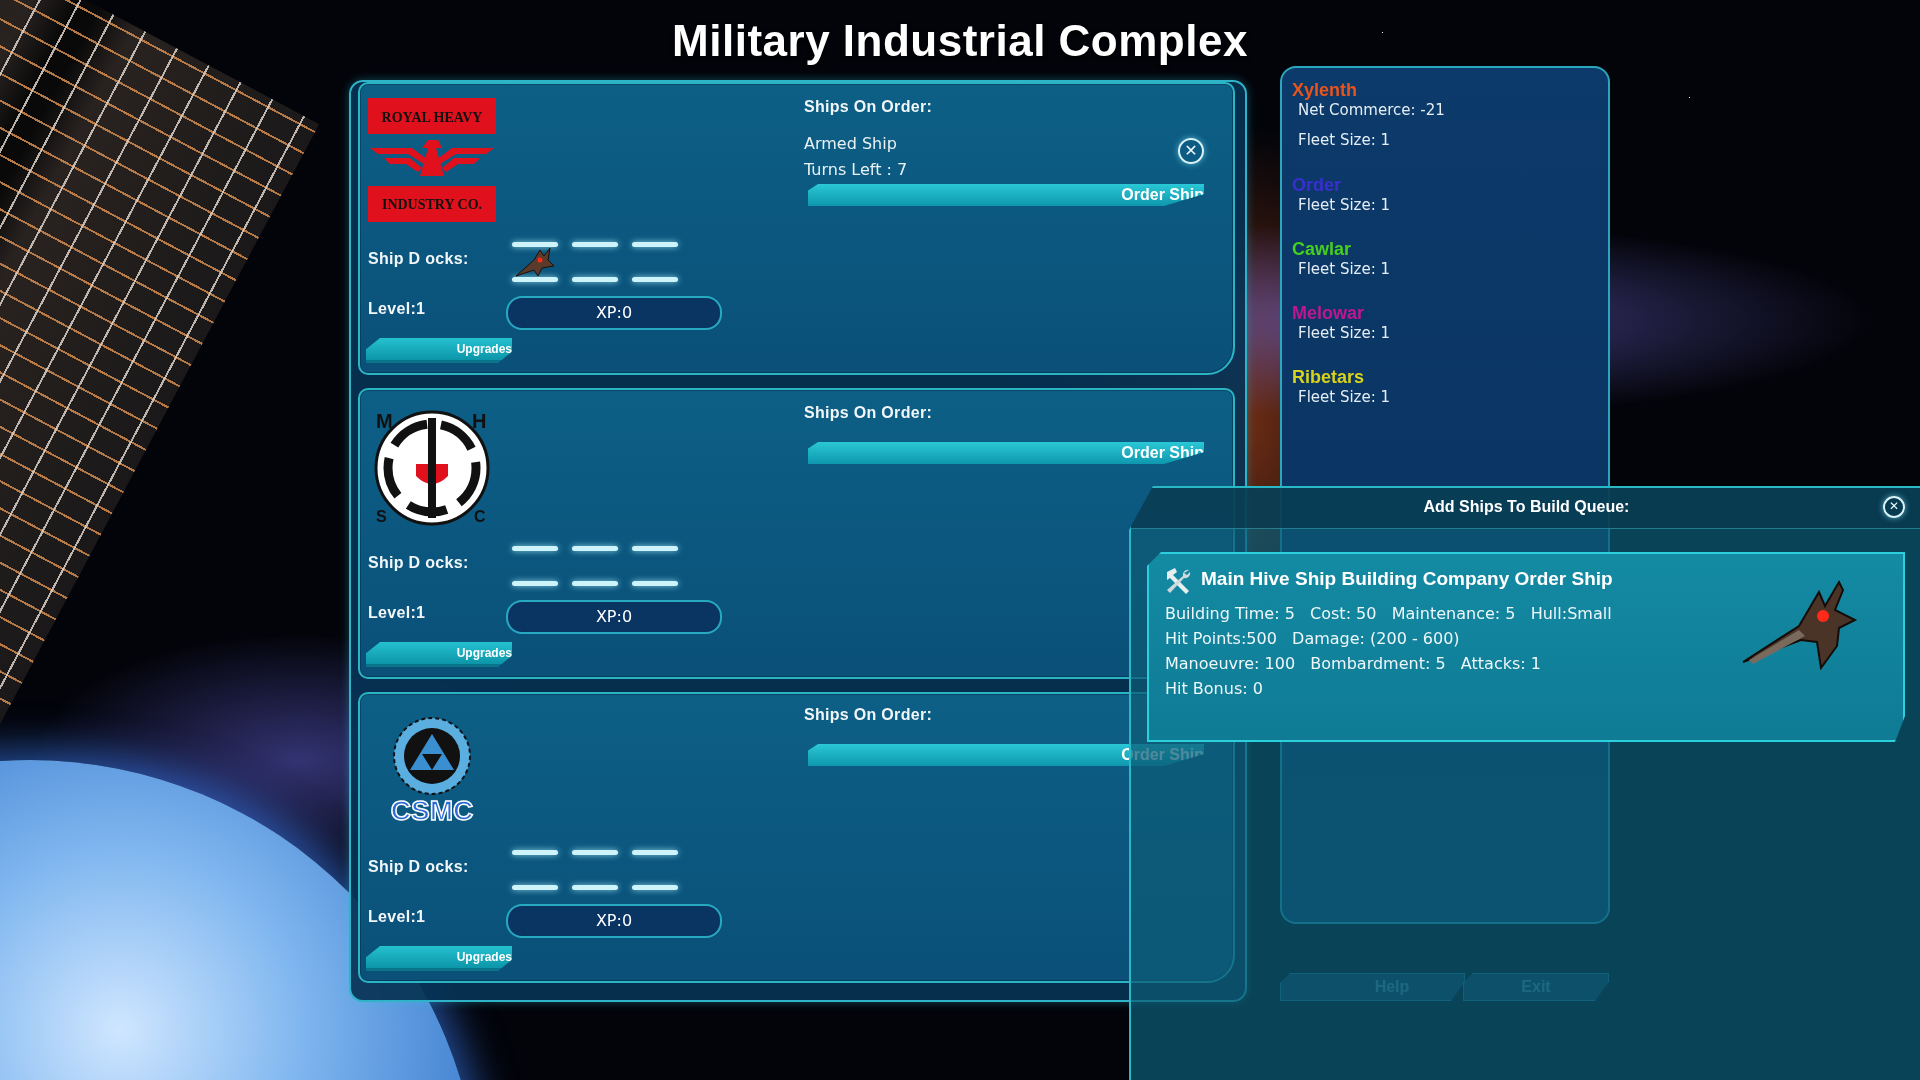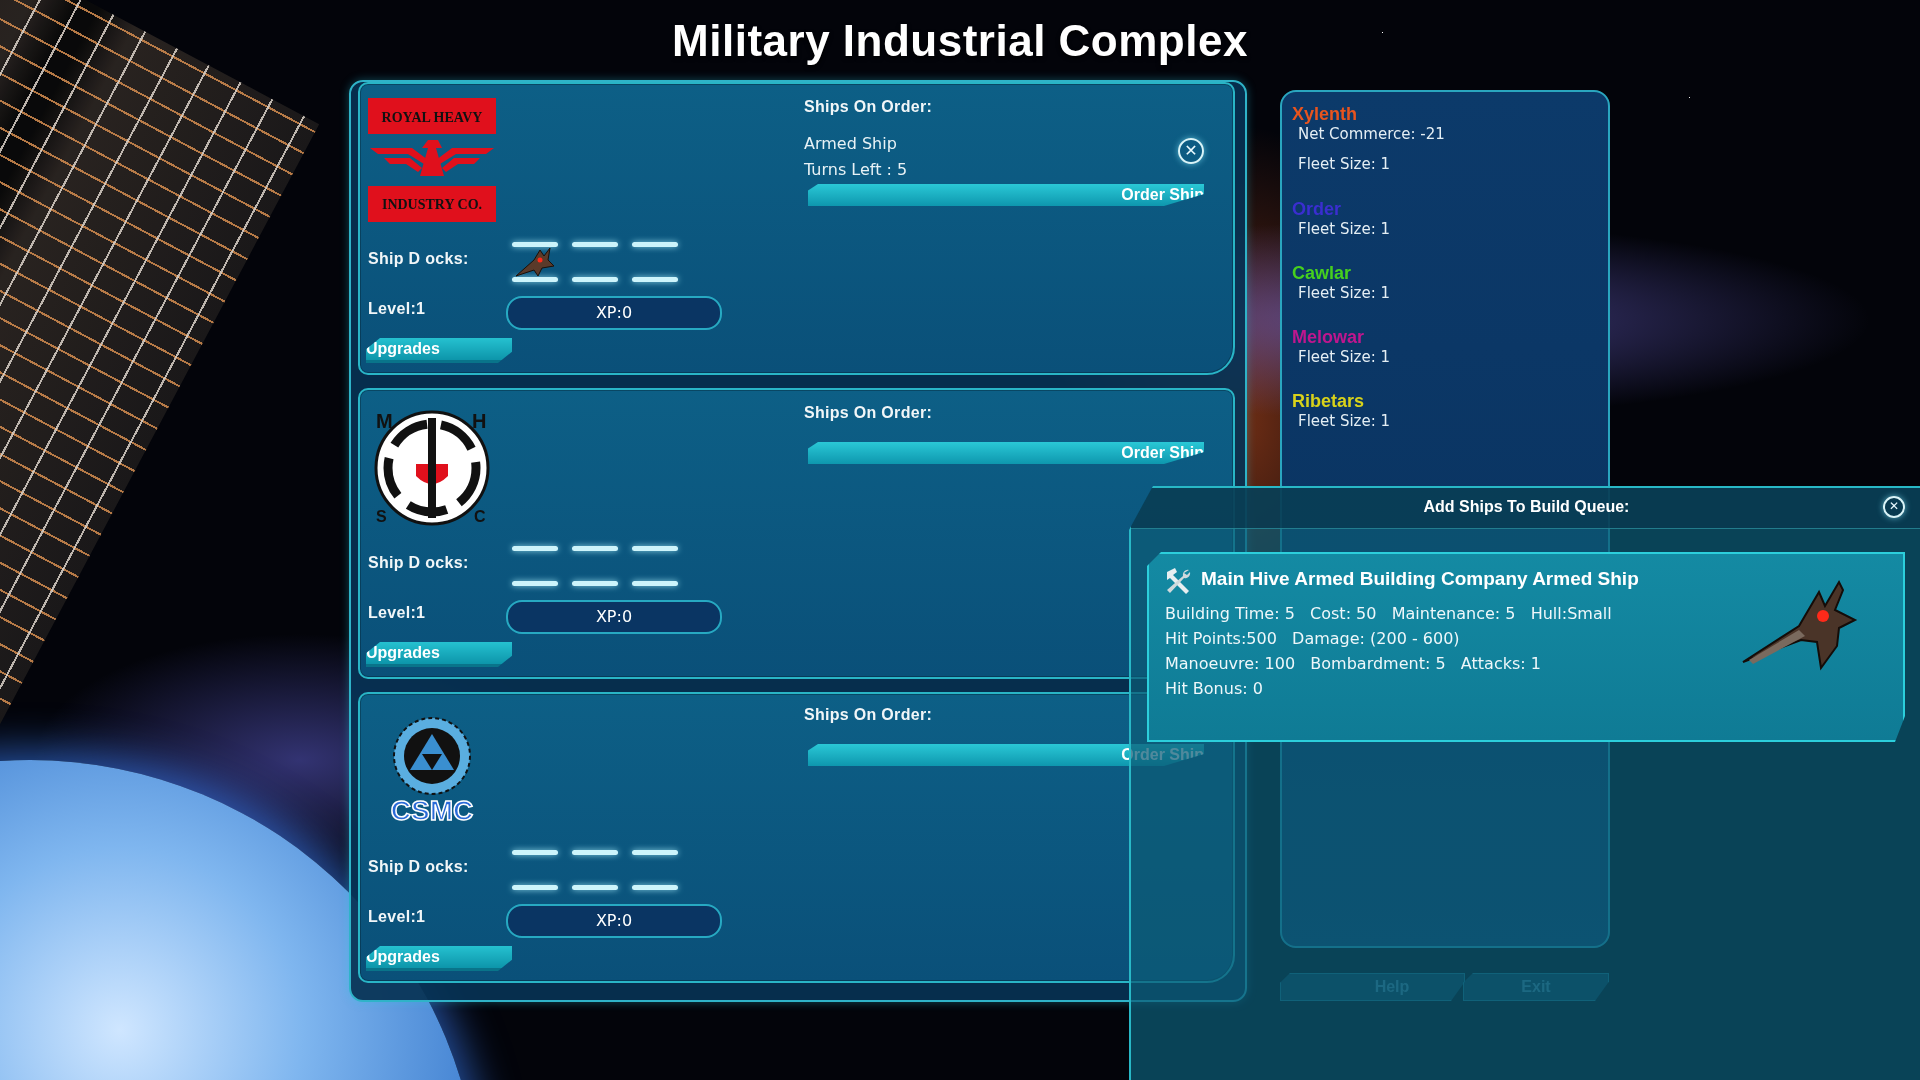--- a/index.html
+++ b/index.html
@@ -83,39 +83,39 @@
     position:absolute; width:212px; height:30px; border-radius:16px;
     border:2px solid #27a9c2; background:#0a3563;
     text-align:center; line-height:30px; font-size:16px; color:#fff;
   }
   .btn-slant {
     position:absolute; height:22px;
     background:linear-gradient(180deg, #25c1d0 0%, #0d95aa 100%);
     border-bottom:3px solid #09748a;
     clip-path:polygon(14px 0, 100% 0, 100% 55%, calc(100% - 14px) 100%, 0 100%, 0 45%);
     color:#fff; font-family:"Liberation Sans", sans-serif; font-weight:bold;
-    font-size:16px; text-align:left; line-height:22px; cursor:pointer;
+    font-size:12px; text-align:right; line-height:22px; cursor:pointer;
   }
   .btn-order {
     position:absolute; height:22px;
     background:linear-gradient(180deg, #2ac8d6 0%, #0e97ae 100%);
     clip-path:polygon(10px 0, 100% 0, 100% 45%, calc(100% - 40px) 100%, 0 100%, 0 30%);
     color:#fff; font-family:"Liberation Sans", sans-serif; font-weight:bold;
     font-size:16px; text-align:right; line-height:22px; cursor:pointer;
   }
   .close-circle {
     position:absolute; width:22px; height:22px; border-radius:50%;
     border:2px solid #d9f4f8; color:#eafaff; font-size:16px; line-height:21px;
     text-align:center; font-weight:bold; box-shadow:0 0 6px rgba(120,220,240,0.7);
     cursor:pointer;
   }
 
   
   .faction-panel {
-    position:absolute; left:1280px; top:90px; width:326px; height:854px;
+    position:absolute; left:1280px; top:66px; width:326px; height:854px;
     border:2px solid #2aa6bf; border-radius:16px;
     background:linear-gradient(180deg, #0c3a6a 0%, #0a3462 60%, #0b3d68 100%);
   }
   .faction { position:absolute; left:10px; }
   .faction-name {
     font-family:"Liberation Sans", sans-serif; font-weight:bold; font-size:18px; line-height:20px;
   }
   .faction-line { font-size:15px; color:#e4eef4; margin-left:6px; line-height:20px; }
   .btn-dim {
     position:absolute; height:26px;
@@ -174,21 +174,21 @@
       <path d="M126 50 L84 50 L68 62 L72 66 L88 56 L118 56 Z"></path>
       <path d="M16 60 L42 60 L54 70 L50 74 L38 66 L22 66 Z"></path>
       <path d="M112 60 L86 60 L74 70 L78 74 L90 66 L106 66 Z"></path>
     </g>
     <rect x="0" y="88" width="128" height="36" fill="#e0101c"></rect>
     <text x="64" y="111" text-anchor="middle" font-family="Liberation Serif, serif" font-size="14" font-weight="bold" fill="#111">INDUSTRY CO.</text>
   </svg>
 
   <div class="label-bold" style="left:444px;top:14px;">Ships On Order:</div>
   <div class="txt" style="left:444px;top:50px;">Armed Ship</div>
-  <div class="txt" style="left:444px;top:76px;">Turns Left : 5</div>
+  <div class="txt" style="left:444px;top:76px;">Turns Left : 7</div>
   <div class="close-circle" style="left:818px;top:54px;"><span>✕</span></div>
   <div class="btn-order" style="left:448px;top:100px;width:396px;">Order Ship</div>
 
   <div class="label-bold" style="left:8px;top:166px;">Ship D ocks:</div>
   <div class="docks" style="left:152px;top:158px;">
     <div class="dock">
       <svg class="dock-ship" viewBox="0 0 42 32">
         <path d="M2 30 L20 14 L26 4 L30 10 L36 2 L34 14 L40 20 L28 22 L24 30 L20 24 Z" fill="#5a3a2a" stroke="#1b0f08" stroke-width="1"></path>
         <circle cx="26" cy="14" r="2.5" fill="#ff2a1a"></circle>
       </svg>
@@ -285,21 +285,21 @@
   <div class="dialog-header">
     <div class="dialog-title">Add Ships To Build Queue:</div>
     <div class="close-circle" style="left:752px;top:8px;width:18px;height:18px;font-size:12px;line-height:17px;"><span>✕</span></div>
   </div>
 
   <div class="ship-card">
     <svg style="position:absolute;left:14px;top:12px;width:30px;height:30px;" viewBox="0 0 30 30">
       <path d="M4 6 L12 2 L14 6 L10 9 L26 25 L23 28 L7 12 L4 14 Z" fill="#e6eef0"></path>
       <path d="M26 4 a5 5 0 0 0 -6 6 L4 24 L7 27 L21 12 a5 5 0 0 0 6 -6 L24 9 L21 7 Z" fill="#cfd9dc"></path>
     </svg>
-    <div class="ship-card-title">Main Hive Armed Building Company Armed Ship</div>
+    <div class="ship-card-title">Main Hive Ship Building Company Order Ship</div>
     <div class="stat-line" style="top:50px;">Building Time: 5   Cost: 50   Maintenance: 5   Hull:Small</div>
     <div class="stat-line" style="top:75px;">Hit Points:500   Damage: (200 - 600)</div>
     <div class="stat-line" style="top:100px;">Manoeuvre: 100   Bombardment: 5   Attacks: 1</div>
     <div class="stat-line" style="top:125px;">Hit Bonus: 0</div>
     <svg style="position:absolute;left:590px;top:22px;width:130px;height:100px;" viewBox="0 0 130 100">
       <path d="M4 86 L60 50 L80 16 L86 30 L100 6 L104 14 L96 34 L116 44 L100 52 L98 70 L82 92 L78 66 L62 64 Z" fill="#4a3428" stroke="#140c08" stroke-width="2"></path>
       <path d="M10 84 L60 54 L66 60 L14 88 Z" fill="#7a6a5e"></path>
       <circle cx="84" cy="40" r="6" fill="#ff2a1a"></circle>
     </svg>
   </div>

